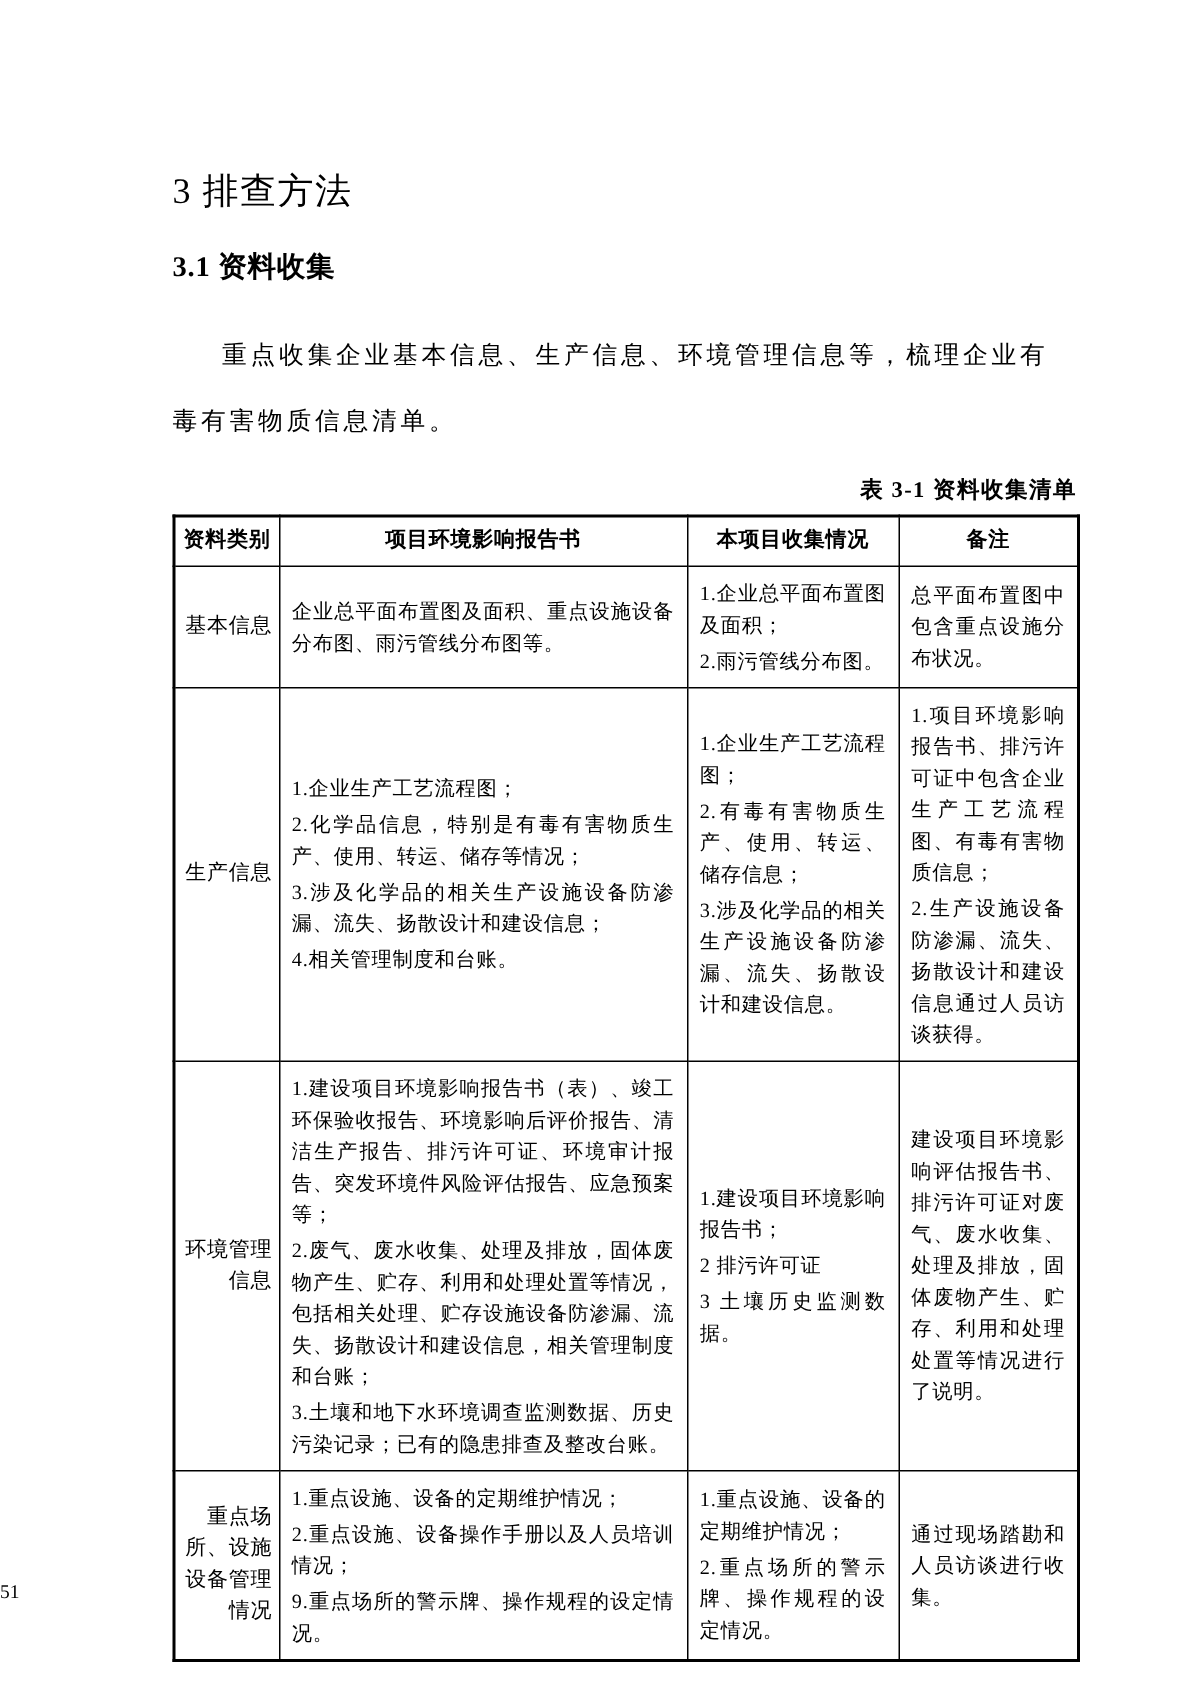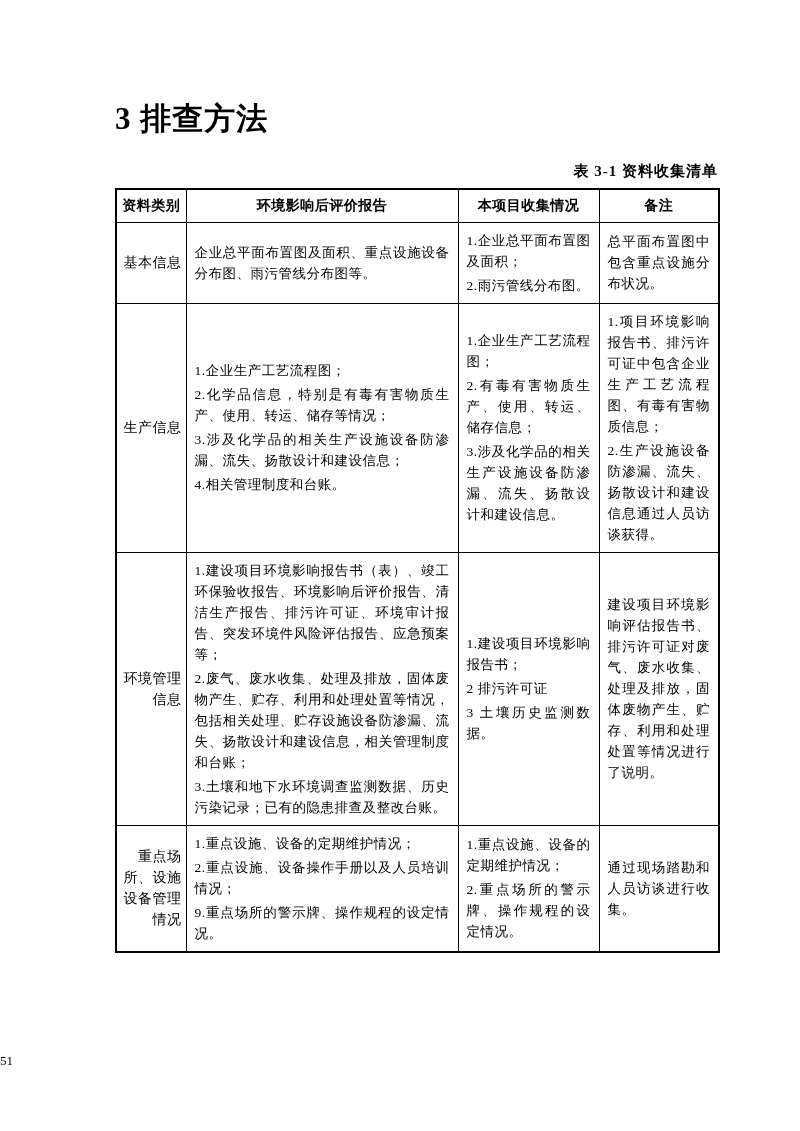--- a/index.html
+++ b/index.html
@@ -7,23 +7,24 @@
     width: 800px; height: 1131px;
     background: #ffffff;
     font-family: "Liberation Serif", "DejaVu Serif", serif;
     color: #000000;
     overflow: hidden;
   }
   .page { width: 800px; height: 1131px; position: relative; padding-top: 98px; }
   .content { margin-left: 115px; width: 603px; }
 
   .h1 {
-    font-size: 31px; font-weight: bold;
+    font-size: 24px; font-weight: normal;
     letter-spacing: 1px;
     margin-bottom: 22px;
+    margin-top: 13px;
   }
   .h2 {
     font-size: 19px; font-weight: bold;
     letter-spacing: 0.5px;
     margin-bottom: 24px;
   }
   .body-text {
     font-size: 16.5px;
     letter-spacing: 2.5px;
     line-height: 44px;
@@ -85,34 +86,36 @@
     font-size: 13px;
   }
 </style>
 </head>
 <body>
 
 <div class="page">
   <div class="content">
 
     <div class="h1">3 排查方法</div>
+    <div class="h2">3.1 资料收集</div>
+    <p class="body-text">重点收集企业基本信息、生产信息、环境管理信息等，梳理企业有毒有害物质信息清单。</p>
 
     <div class="caption">表 3-1 资料收集清单</div>
 
     <table class="main">
       <colgroup>
           <col class="c1">
           <col class="c2">
           <col class="c3">
           <col class="c4">
         </colgroup>
       <thead>
         <tr>
           <th>资料类别</th>
-          <th>环境影响后评价报告</th>
+          <th>项目环境影响报告书</th>
           <th>本项目收集情况</th>
           <th>备注</th>
         </tr>
       </thead>
       <tbody>
         <tr class="r1">
           <td class="cat">基本信息</td>
           <td class="cell">
               <div class="cell-para">企业总平面布置图及面积、重点设施设备分布图、雨污管线分布图等。</div>
             </td>

